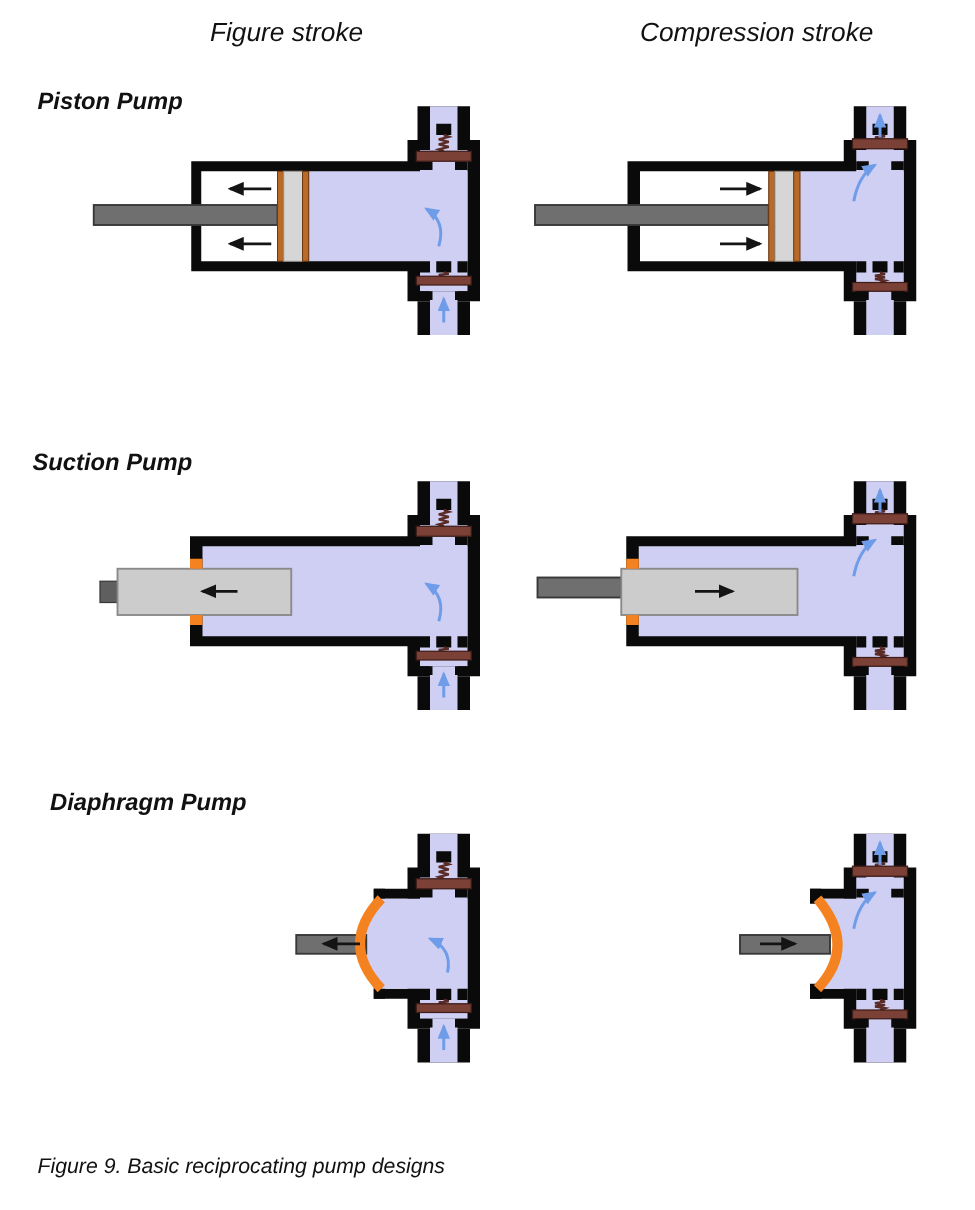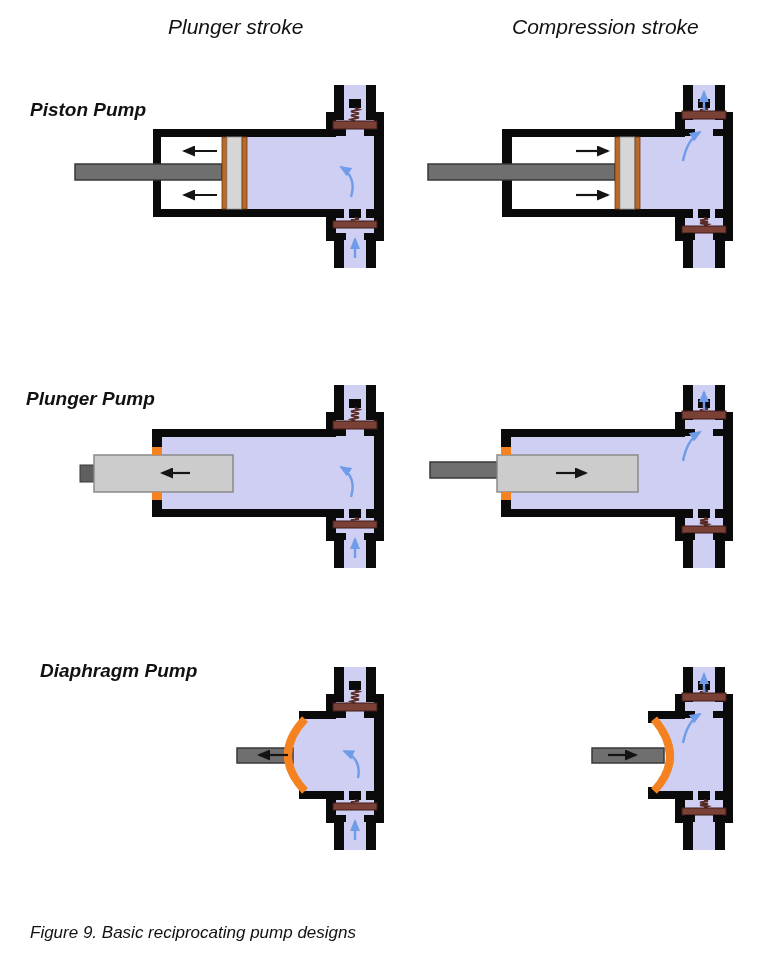--- a/index.html
+++ b/index.html
@@ -2,21 +2,21 @@
 <html style="--background: #ffffff; --text: #111111; --wall: #0a0a0a; --fluid: #cfcff4; --valve-disc: #7c4136; --valve-disc-edge: #3f1d18; --valve-spring: #5a2a24; --diaphragm-orange: #f58220; --piston-ring: #b96a28; --piston-ring-edge: #6b3a12; --piston-body: #d6d6d6; --rod-gray: #6f6f6f; --rod-edge: #383838; --plunger-body: #cccccc; --plunger-edge: #8a8a8a; --plunger-end: #5f5f5f; --arrow-black: #141414; --arrow-blue: #6f9ce8;"><head>
 <meta charset="utf-8">
 <style>
   html,body{margin:0;padding:0;}
   body{
     width:780px;height:968px;position:relative;background:var(--background,#fff);
     font-family:"Liberation Sans",sans-serif;color:var(--text,#111);overflow:hidden;
   }
   .lbl{position:absolute;white-space:nowrap;color:var(--text,#111);}
   .hdr{font-style:italic;font-size:21px;font-weight:500;}
-  .pump-lbl{font-style:italic;font-weight:bold;font-size:19px;margin-top:28px;}
+  .pump-lbl{font-style:italic;font-weight:bold;font-size:19px;}
   .cap{font-style:italic;font-size:17px;}
   svg.diag{position:absolute;overflow:visible;}
   .st{fill:var(--wall,#0a0a0a);}
   .fl{fill:var(--fluid,#cfcff4);}
   .wh{fill:#ffffff;}
   .stem{fill:var(--wall,#0a0a0a);}
   .ledge{fill:var(--wall,#0a0a0a);}
   .disc{fill:var(--valve-disc,#7c4136);stroke:var(--valve-disc-edge,#3f1d18);stroke-width:1;}
   .spring{fill:none;stroke:var(--valve-spring,#5a2a24);stroke-width:2;}
   .ring{fill:var(--piston-ring,#b96a28);stroke:var(--piston-ring-edge,#6b3a12);stroke-width:0.8;}
@@ -40,24 +40,24 @@
     <marker id="mkb" markerUnits="userSpaceOnUse" markerWidth="13" markerHeight="11" refX="11" refY="5.5" orient="auto">
       <path d="M0,0 L13,5.5 L0,11 Z" fill="var(--arrow-black,#141414)"></path>
     </marker>
     <marker id="mku" markerUnits="userSpaceOnUse" markerWidth="12" markerHeight="10" refX="10" refY="5" orient="auto">
       <path d="M0,0 L12,5 L0,10 Z" fill="var(--arrow-blue,#6f9ce8)"></path>
     </marker>
   </defs>
 </svg>
 
 
-<div class="lbl hdr" style="left:168px;top:15px">Plunger stroke</div>
+<div class="lbl hdr" style="left:168px;top:15px">Figure stroke</div>
 <div class="lbl hdr" style="left:512px;top:15px">Compression stroke</div>
 <div class="lbl pump-lbl" style="left:30px;top:71px">Piston Pump</div>
-<div class="lbl pump-lbl" style="left:26px;top:360px">Plunger Pump</div>
+<div class="lbl pump-lbl" style="left:26px;top:360px">Suction Pump</div>
 <div class="lbl pump-lbl" style="left:40px;top:632px">Diaphragm Pump</div>
 <div class="lbl cap" style="left:30px;top:923px">Figure 9. Basic reciprocating pump designs</div>
 
 
 <svg class="diag" style="left:60px;top:80px" width="330" height="195" viewBox="60 80 330 195">
   <g>
     <rect class="st" x="153" y="129" width="185" height="88"></rect>
     <rect class="st" x="326" y="112" width="58" height="129"></rect>
     <rect class="st" x="334" y="85" width="42" height="30"></rect>
     <rect class="st" x="334" y="241" width="42" height="27"></rect>

